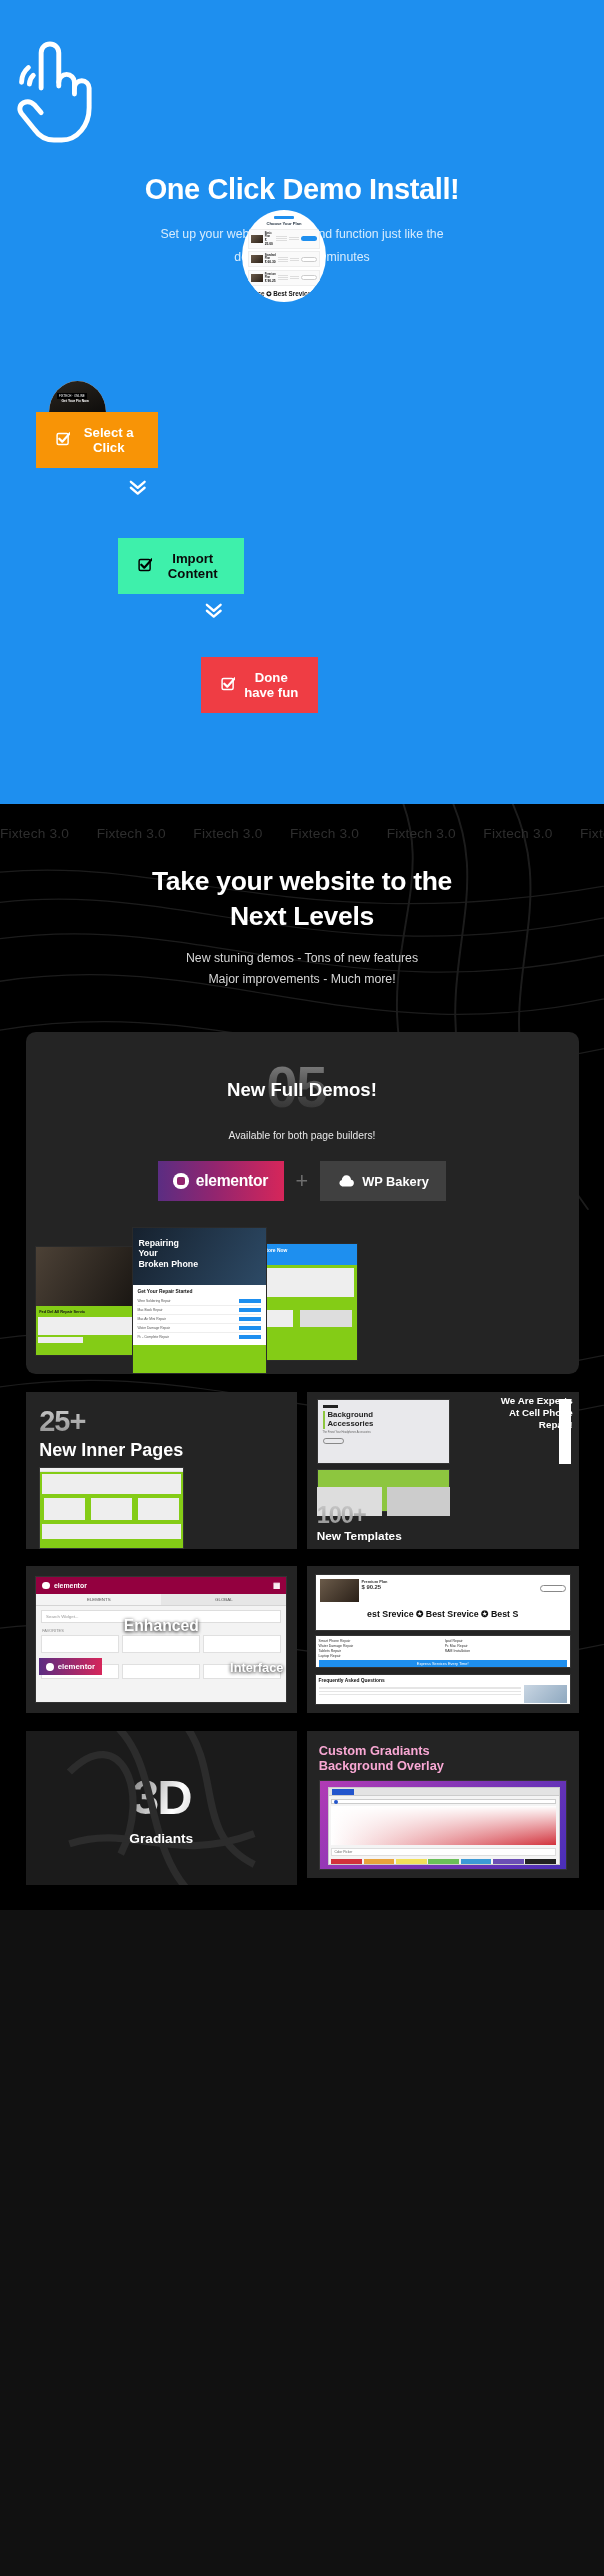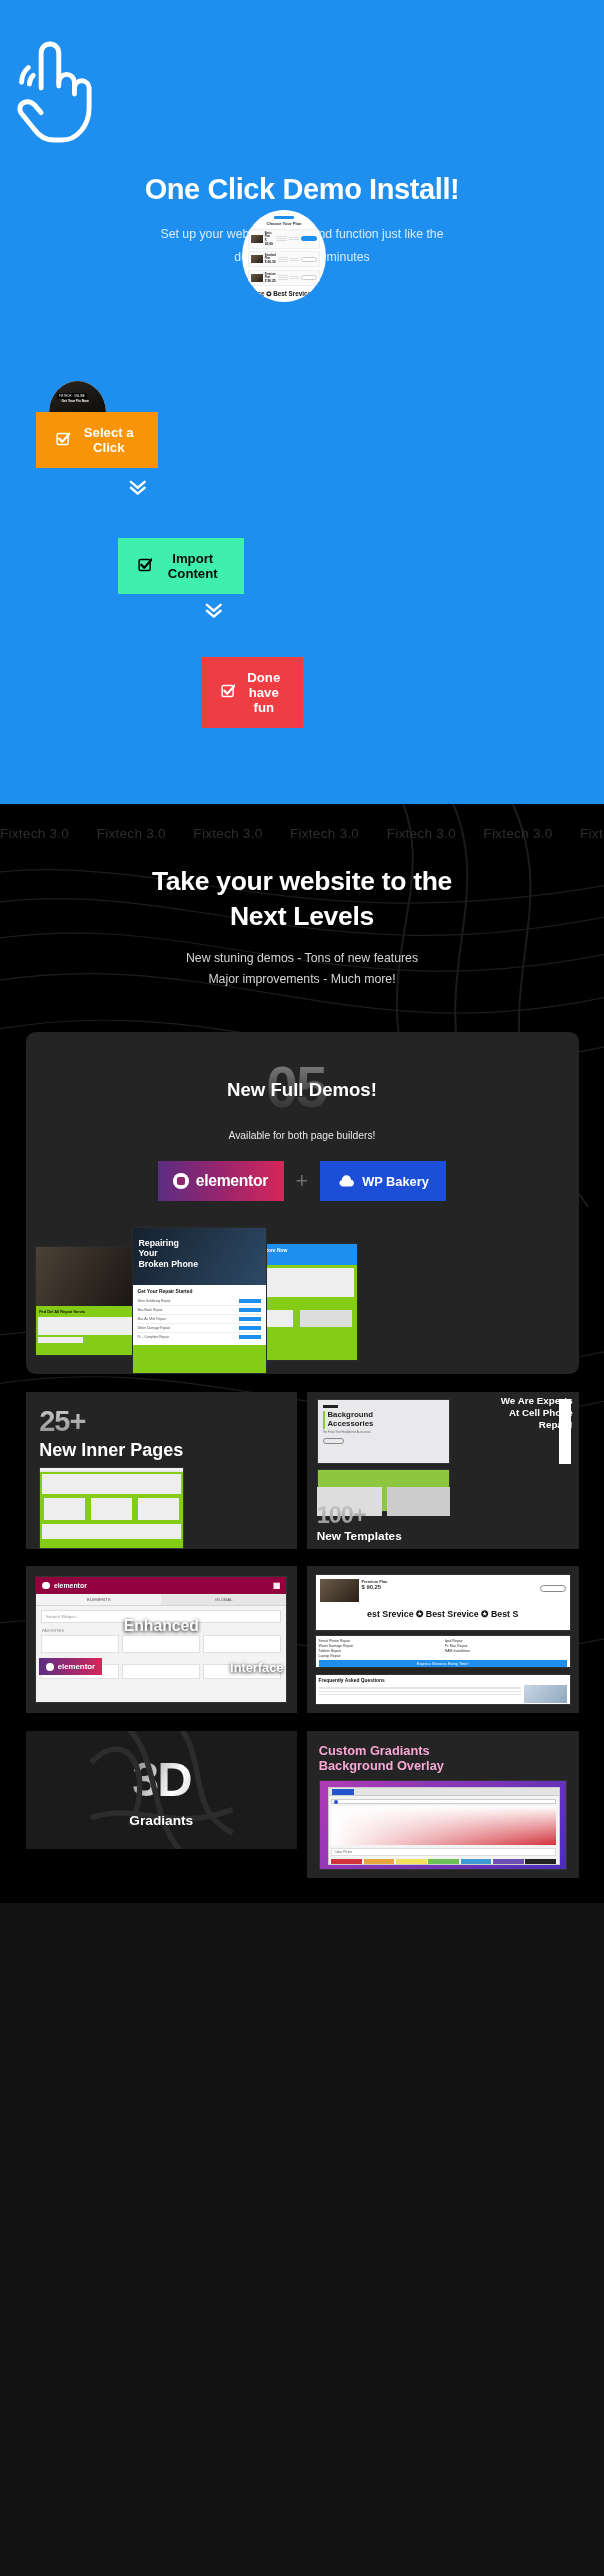--- a/index.html
+++ b/index.html
@@ -41,21 +41,21 @@
     padding: 12.8px 19.6px;
     font-size: 13.2px;
     font-weight: bold;
     border: none;
     cursor: pointer;
     font-family: "Liberation Sans", sans-serif;
   }
   .btn .chk { flex: 0 0 auto; }
   .btn-demo   { background: #f89406; color: #fff; position: absolute; left: 36px; top: 412px; width: 122px; justify-content:center; }
   .btn-import { background: #3ef0ab; color: #0a0a0a; position: absolute; left: 118px; top: 538px; width: 126px; justify-content:center;}
-  .btn-done   { background: #ef3d44; color: #fff; position: absolute; left: 201px; top: 657px; width: 102px; justify-content:center;}
+  .btn-done   { background: #ef3d44; color: #fff; position: absolute; left: 201px; top: 657px; width: 117px; justify-content:center;}
 
   .chev {
     position: absolute;
     width: 25.5px; height: 25.5px;
   }
   .chev svg { display:block; }
   .chev-1 { left: 125px; top: 475px; }
   .chev-2 { left: 201px; top: 598px; }
 
   .thumb {
@@ -154,21 +154,21 @@
   .avail { text-align:center; color:#e8e8e8; font-size:10.3px; margin-top:15.7px; }
 
   .builders { display:flex; align-items:center; justify-content:center; gap:11.8px; margin-top:19.6px; }
   .b-elementor {
     background: linear-gradient(90deg,#5b2d82 0%, #92256f 45%, #d6265a 100%);
     color:#fff; display:flex; align-items:center; gap:6.9px;
     padding:10.8px 15.7px; font-size:15.7px; font-weight:bold; letter-spacing:-0.3px;
   }
   .b-plus { color:#6e6e6e; font-size:21.6px; font-weight:300; }
   .b-bakery {
-    background:#1d4ed8; color:#fff; display:flex; align-items:center; gap:7.8px;
+    background:#404040; color:#fff; display:flex; align-items:center; gap:7.8px;
     padding:12.8px 17.7px; font-size:12.8px; font-weight:bold;
   }
   .logo-dot { width:15.7px;height:15.7px;border-radius:50%;background:#fff;display:flex;align-items:center;justify-content:center;}
   .logo-dot span{ width:7.8px;height:7.8px;background:#92256f; display:block; border-radius:2px;}
 
   .shot-wrap { margin: 25.5px 0 0; position: relative; height: 147px; }
   .shot { position:absolute; border:1px solid #2a2a2a; overflow:hidden; background:#fff; }
 
   .grid2 { display:flex; gap:9.8px; margin: 17.7px 25.5px 0; }
   .tile { position:relative; background:#242424; overflow:hidden; flex:1; }
@@ -589,21 +589,21 @@
                 <span style="display:block;height:1.4px;background:#e5e5e5;margin:2px 0"></span>
                 <span style="display:block;height:1.4px;background:#e5e5e5;margin:2px 0"></span>
               </div>
               <div style="width:43px;height:17.7px;background:linear-gradient(135deg,#c9d6e3,#8ea8bf)"></div>
             </div>
         </div>
       </div>
     </div>
 
     <div class="grid2">
-      <div class="tile tile-3d" style="height:118px">
+      <div class="tile tile-3d" style="height:154px">
         <svg style="position:absolute;inset:0;width:100%;height:100%" viewBox="0 0 160 150">
           <g fill="none" stroke="#2c2c2c" stroke-width="7">
             <path d="M-10 40 C 40 -10, 70 60, 40 120"></path>
             <path d="M30 -10 C 80 30, 60 110, 110 160"></path>
             <path d="M100 -10 C 140 40, 110 100, 170 130"></path>
             <path d="M-10 110 C 50 90, 90 130, 170 100"></path>
           </g>
         </svg>
         <div class="d3">3D</div>
         <div style="color:#fff;font-size:13.7px;font-weight:bold;margin-top:5.9px;position:relative">Gradiants</div>

